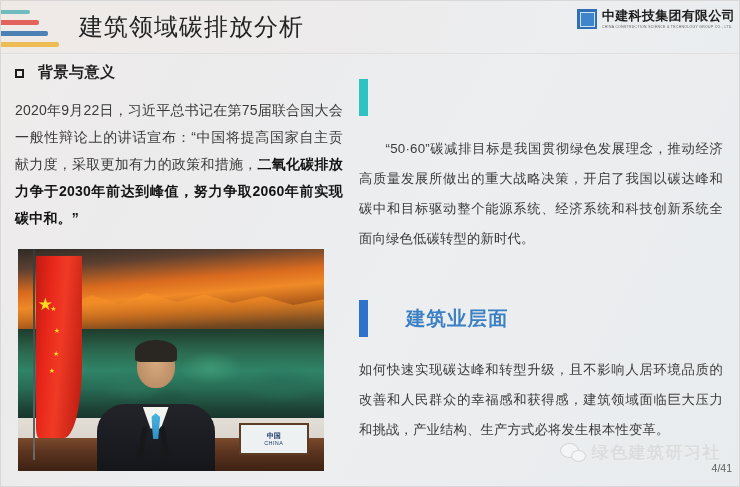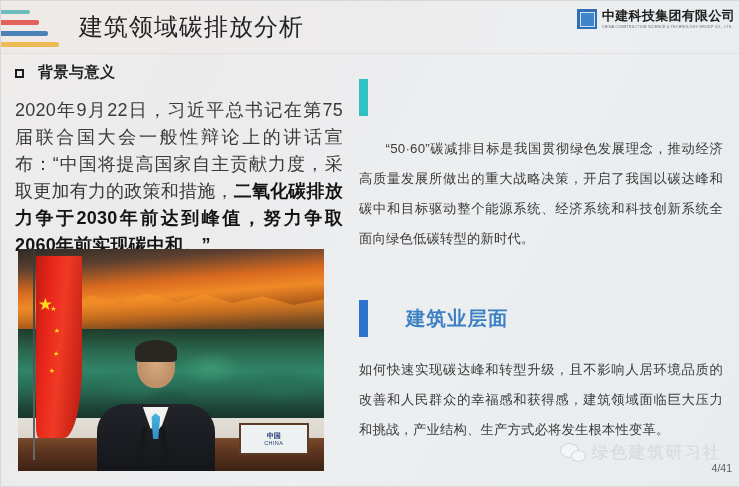--- a/index.html
+++ b/index.html
@@ -123,21 +123,21 @@
     display: inline-block;
     width: 9px; height: 9px;
     border: 2px solid #1d1d1d;
     box-sizing: border-box;
     flex: none;
     position: relative;
     top: 1px;
   }
   .body-para {
     margin-top: 15px;
-    font-size: 18px;
+    font-size: 14px;
     line-height: 27px;
     color: #3a3a3a;
     text-align: justify;
     letter-spacing: 0.2px;
   }
   .body-para b {
     color: #141414;
     font-weight: bold;
   }
 

